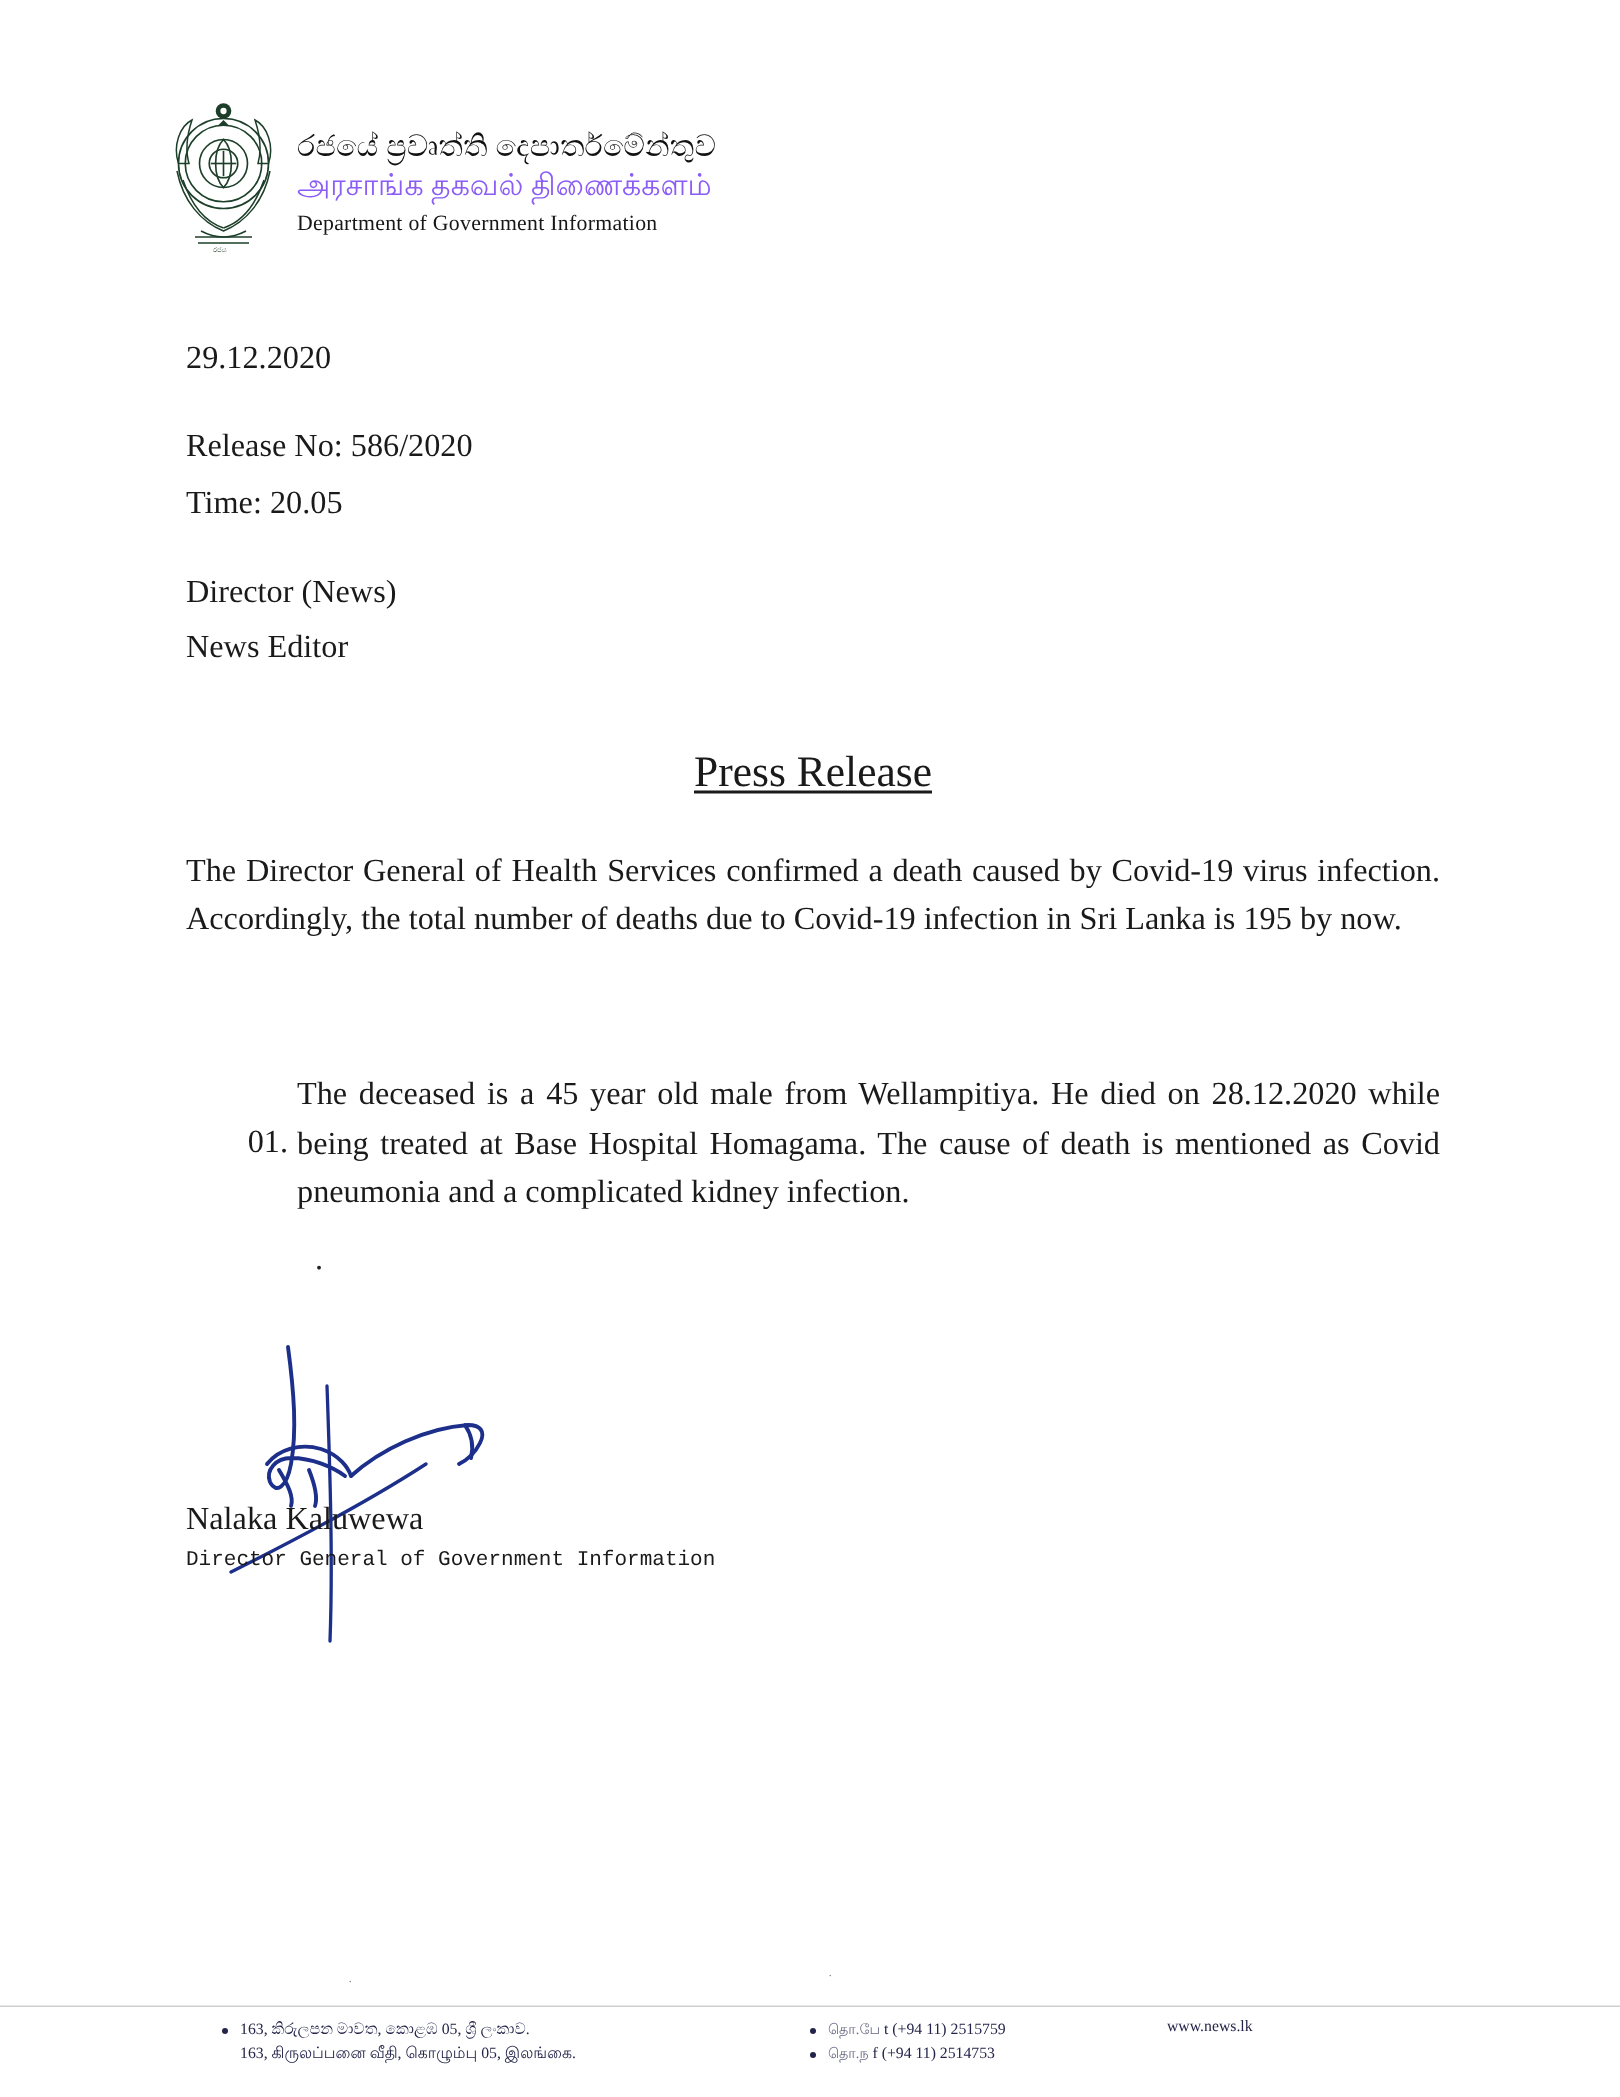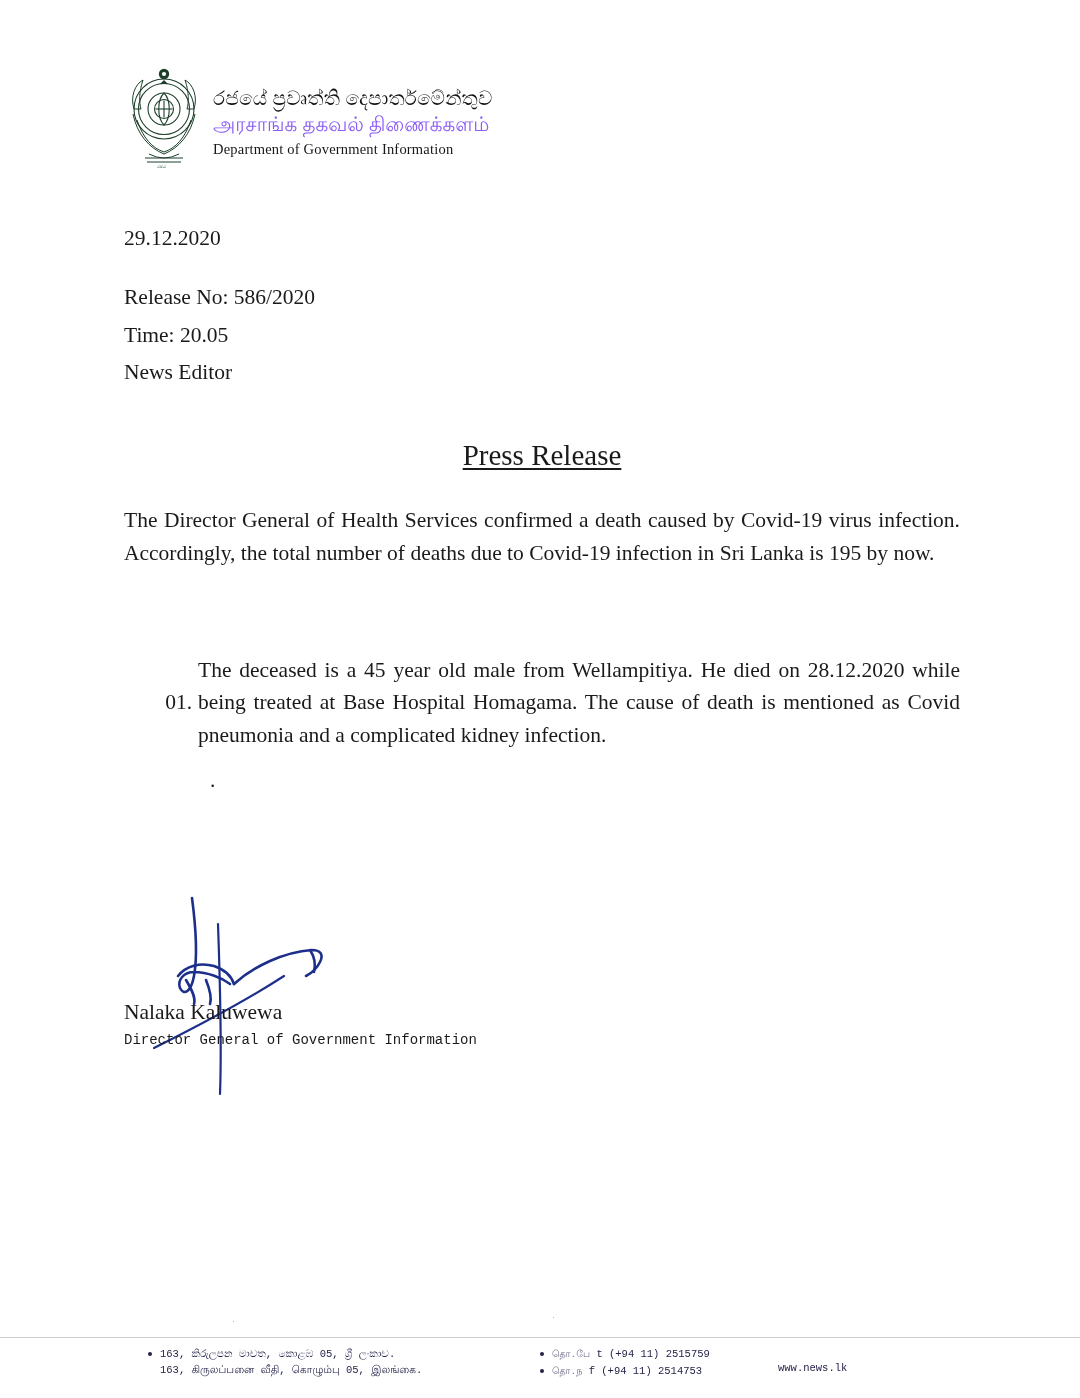--- a/index.html
+++ b/index.html
@@ -13,21 +13,21 @@
     height: 1398px;
     background: #ffffff;
     font-family: "Liberation Serif", serif;
     color: #1a1a1a;
     overflow: hidden;
   }
 
   
   .header {
     position: absolute;
-    left: 127px;
+    left: 112px;
     top: 62px;
     display: flex;
     align-items: flex-start;
   }
   .crest {
     width: 74px;
     height: 108px;
     margin-right: 12px;
     flex: 0 0 auto;
   }
@@ -151,21 +151,21 @@
     position: absolute;
     left: 0;
     bottom: 8px;
     width: 1080px;
     border-top: 1px solid #cfcfcf;
     padding-top: 8px;
   }
   .footer-inner {
     position: relative;
     height: 44px;
-    font-family: Liberation Mono, monospace;
+    font-family: Liberation Serif, serif;
     color: #2b2b4f;
     padding-left: 34px;
   }
   .addr {
     position: absolute;
     left: 148px;
     top: 0;
     font-size: 10.5px;
     line-height: 1.55;
     color: #24244a;
@@ -208,21 +208,21 @@
     background: #24244a;
     border-radius: 50%;
   }
   .phones .faint {
     color: #6a6a85;
     font-size: 9.5px;
   }
   .web {
     position: absolute;
     left: 778px;
-    top: 16px;
+    top: 0;
     font-size: 10.5px;
     color: #24244a;
   }
   .faint-mark {
     position: absolute;
     font-size: 9px;
     color: #8a8a9a;
   }
 </style>
 </head>
@@ -271,20 +271,21 @@
     </div>
   </div>
 
   <div class="doc">
 
     <p class="line">29.12.2020</p>
 
     <p class="line blk">Release No: 586/2020</p>
     <p class="line blk-sm">Time:  20.05</p>
 
+    <p class="line blk">Director (News)</p>
     <p class="line blk-sm">News Editor</p>
 
     <div class="title">
       <span>Press Release</span>
     </div>
 
     <p class="para">The Director General of Health Services confirmed a death caused by Covid-19 virus infection.   Accordingly, the total number of deaths due to Covid-19 infection in Sri Lanka is 195 by now.</p>
 
     <div class="numlist">
       <div class="numitem">

